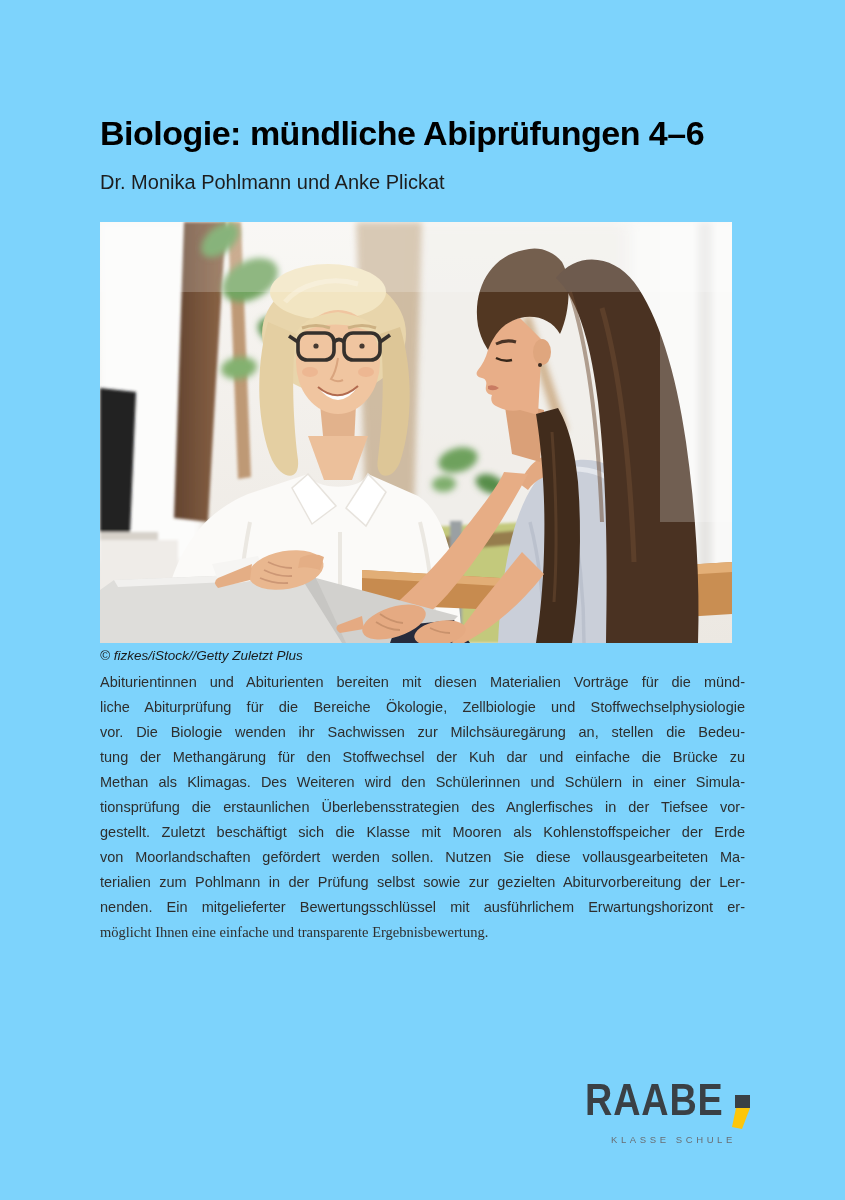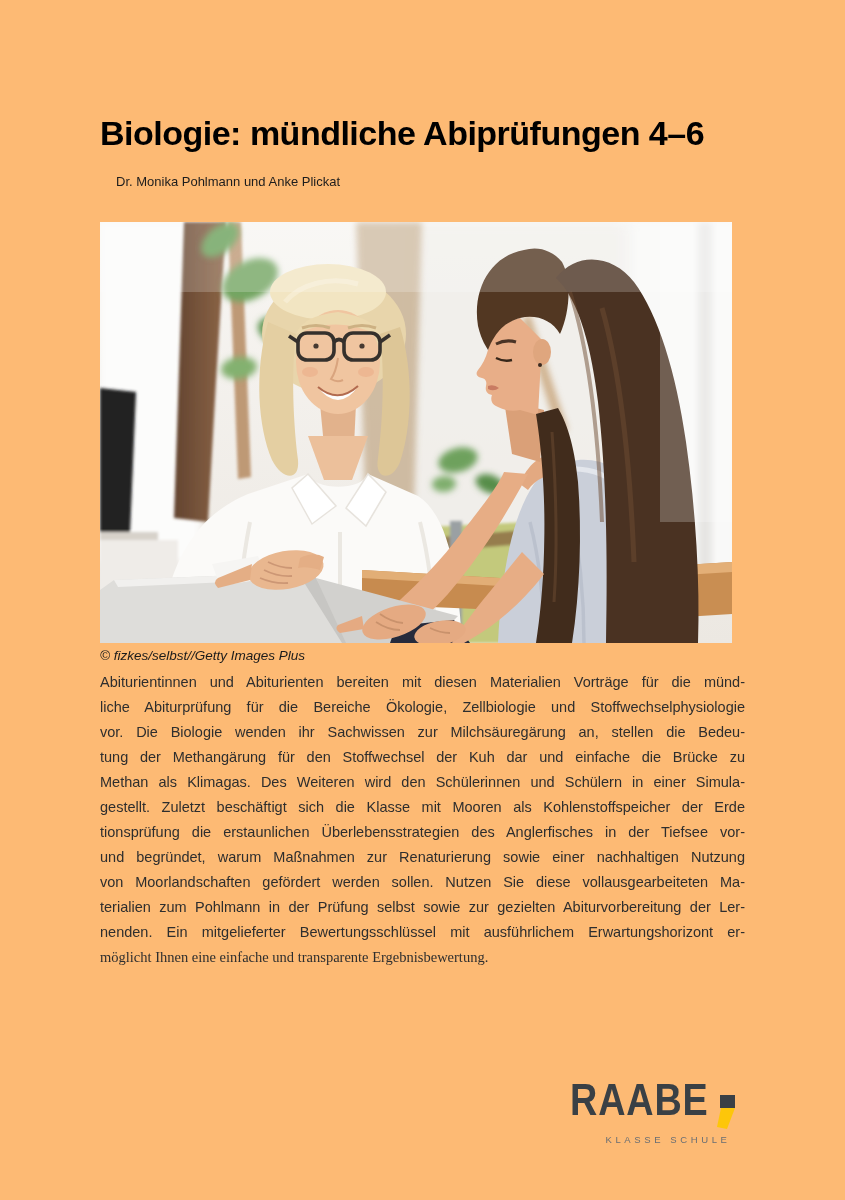--- a/index.html
+++ b/index.html
@@ -6,33 +6,33 @@
   html, body { margin: 0; padding: 0; background: #ffffff; }
   body {
     width: 845px; height: 1200px;
     font-family: "Liberation Sans", sans-serif;
     color: #1f1f1f;
     position: relative;
     overflow: hidden;
   }
   .page {
     position: absolute; inset: 0;
-    background: #fdba74;
+    background: #7dd3fc;
   }
   .title {
     position: absolute; left: 100px; top: 112px;
     margin: 0;
     font-size: 34px; font-weight: 700; line-height: 42px;
     letter-spacing: -0.5px;
     color: #000000;
     white-space: nowrap;
   }
   .authors {
-    position: absolute; left: 116px; top: 172px;
-    font-size: 13px; line-height: 20px;
+    position: absolute; left: 100px; top: 172px;
+    font-size: 20px; line-height: 20px;
     color: #1d1d1d;
     white-space: nowrap;
   }
   .photo-figure {
     position: absolute; left: 100px; top: 222px;
     width: 632px; height: 421px;
     margin: 0; overflow: hidden;
     background: #f3f1ee;
   }
   .photo-figure svg { display: block; }
@@ -54,23 +54,22 @@
     -moz-text-align-last: justify;
     text-justify: inter-word;
     white-space: normal;
   }
   .body-line.last {
     text-align-last: left;
     font-family: Liberation Serif, serif;
     -moz-text-align-last: left;
   }
   .logo {
-    position: absolute; left: 570px; top: 1081px;
+    position: absolute; left: 585px; top: 1081px;
     width: 170px;
-    text-align: center;
   }
   .logo-row {
     display: flex; align-items: flex-start;
     height: 40px;
   }
   .logo-brand {
     font-size: 45px; font-weight: 700; line-height: 38px;
     color: #3a4045;
     letter-spacing: 1px;
     transform: scaleX(0.84);
@@ -268,31 +267,30 @@
         <path d="M280,392 q11,8 23,9"></path>
         <path d="M276,400 q12,8 24,8"></path>
         <path d="M330,406 q10,5 20,5"></path>
       </g>
 
       <rect x="0" y="0" width="632" height="70" fill="#ffffff" opacity="0.2"></rect>
       <rect x="560" y="0" width="72" height="300" fill="#ffffff" opacity="0.22"></rect>
     </svg>
   </figure>
 
-  <div class="credit">© fizkes/selbst//Getty Images Plus</div>
+  <div class="credit">© fizkes/iStock//Getty Zuletzt Plus</div>
 
   <div class="body-text">
       <div class="body-line">Abiturientinnen und Abiturienten bereiten mit diesen Materialien Vorträge für die münd-</div>
       <div class="body-line">liche Abiturprüfung für die Bereiche Ökologie, Zellbiologie und Stoffwechselphysiologie</div>
       <div class="body-line">vor. Die Biologie wenden ihr Sachwissen zur Milchsäuregärung an, stellen die Bedeu-</div>
       <div class="body-line">tung der Methangärung für den Stoffwechsel der Kuh dar und einfache die Brücke zu</div>
       <div class="body-line">Methan als Klimagas. Des Weiteren wird den Schülerinnen und Schülern in einer Simula-</div>
+      <div class="body-line">tionsprüfung die erstaunlichen Überlebensstrategien des Anglerfisches in der Tiefsee vor-</div>
       <div class="body-line">gestellt. Zuletzt beschäftigt sich die Klasse mit Mooren als Kohlenstoffspeicher der Erde</div>
-      <div class="body-line">tionsprüfung die erstaunlichen Überlebensstrategien des Anglerfisches in der Tiefsee vor-</div>
-      <div class="body-line">und begründet, warum Maßnahmen zur Renaturierung sowie einer nachhaltigen Nutzung</div>
       <div class="body-line">von Moorlandschaften gefördert werden sollen. Nutzen Sie diese vollausgearbeiteten Ma-</div>
       <div class="body-line">terialien zum Pohlmann in der Prüfung selbst sowie zur gezielten Abiturvorbereitung der Ler-</div>
       <div class="body-line">nenden. Ein mitgelieferter Bewertungsschlüssel mit ausführlichem Erwartungshorizont er-</div>
       <div class="body-line last">möglicht Ihnen eine einfache und transparente Ergebnisbewertung.</div>
     </div>
 
   <div class="logo">
     <div class="logo-row">
       <span class="logo-brand">RAABE</span>
       <svg class="logo-comma" width="20" height="40" viewBox="0 0 20 40">

